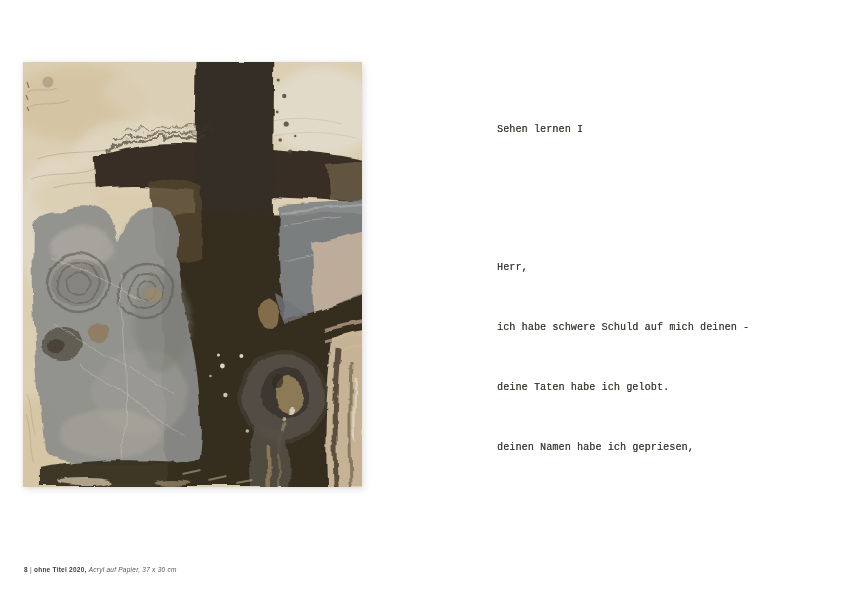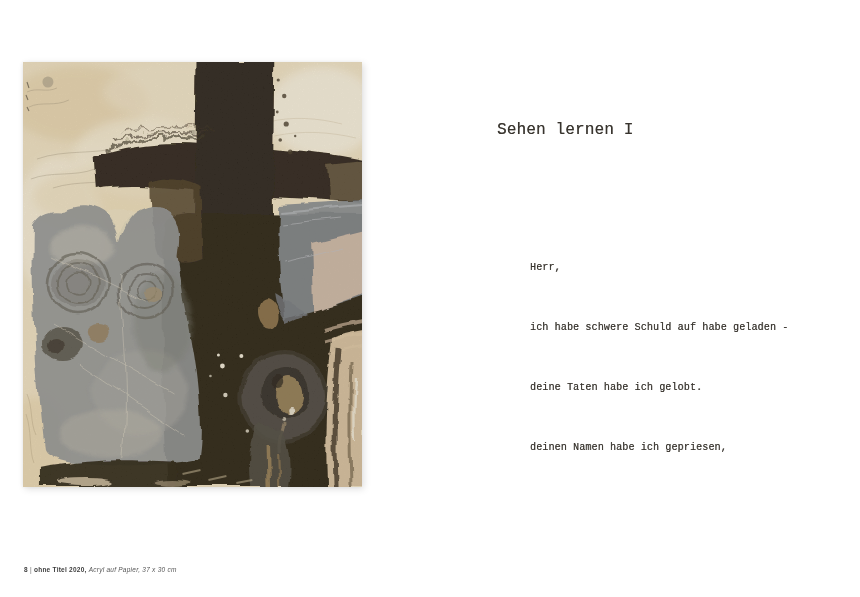--- a/index.html
+++ b/index.html
@@ -30,22 +30,22 @@
   .cap-sep{color:#6a6a6a;font-weight:normal;}
   .cap-i{font-style:italic;color:#565656;}
   .poem{
     position:absolute;left:497px;top:80px;
     font-family:"Liberation Mono","DejaVu Sans Mono",monospace;
     font-size:10px;line-height:20px;letter-spacing:.15px;
     color:var(--text);
     text-shadow:.3px .2px .4px rgba(56,52,46,.65);
     white-space:pre;
   }
-  .poem-title{font-weight:normal;font-size:16px;}
-  .stanza{margin-top:18px;margin-left:33px;}
+  .poem-title{font-weight:normal;font-size:10px;}
+  .stanza{margin-top:18px;}
   .line{height:20px;}
 </style>
 </head>
 <body>
 
 <main>
 
   <figure class="artwork" aria-label="Abstraktes Gemälde: dunkles schwarzbraunes Kreuz auf beigem Grund mit grauen Farbfeldern, Kreis-Kritzelmotiven und rosa-grauen Flächen">
     <svg viewBox="0 0 340 425" preserveAspectRatio="none" xmlns="http://www.w3.org/2000/svg">
       <defs>
@@ -213,21 +213,21 @@
     <span class="cap-sep">|</span>
     <span class="cap-b">ohne Titel 2020,</span>
     <span class="cap-i">Acryl auf Papier, 37 x 30 cm</span>
   </figcaption>
 
   <section class="poem">
     <h2 class="poem-title line">Sehen lernen I</h2>
 
     <div class="stanza">
       <div class="line">Herr,</div>
-      <div class="line">ich habe schwere Schuld auf habe geladen -</div>
+      <div class="line">ich habe schwere Schuld auf mich deinen -</div>
       <div class="line">deine Taten habe ich gelobt.</div>
       <div class="line">deinen Namen habe ich gepriesen,</div>
     </div>
 
     <div class="stanza">
       
       
       
       
     </div>

